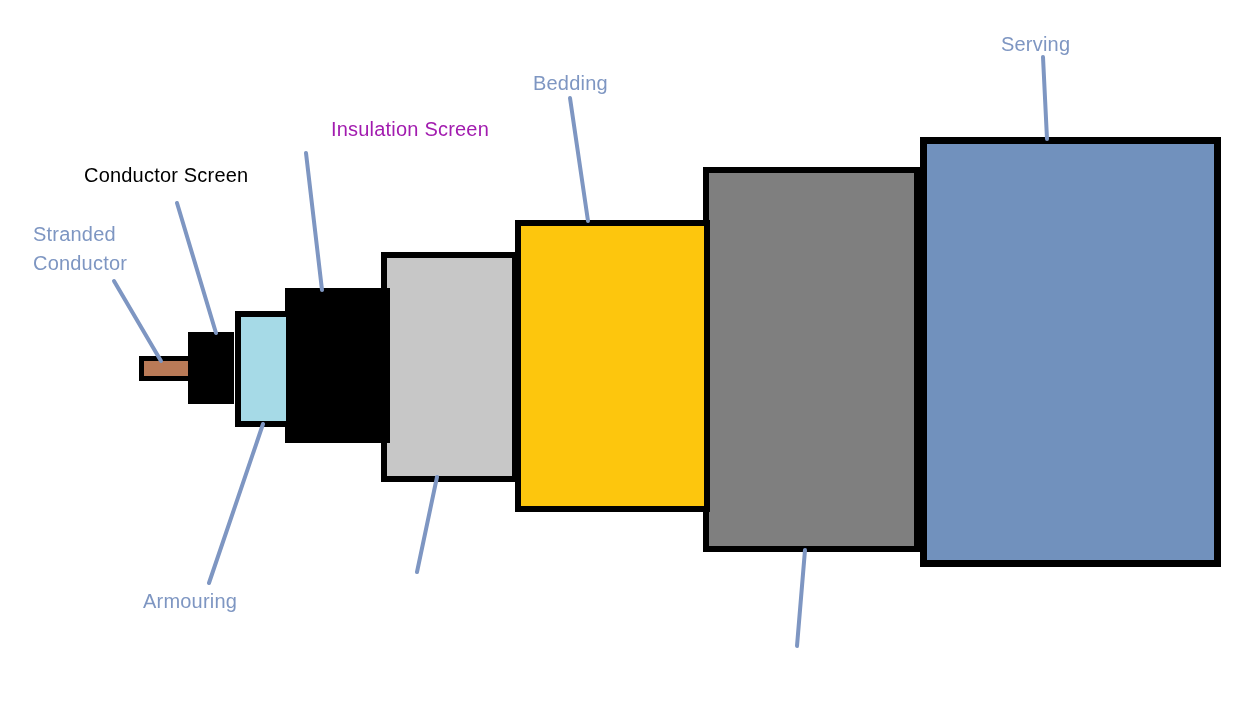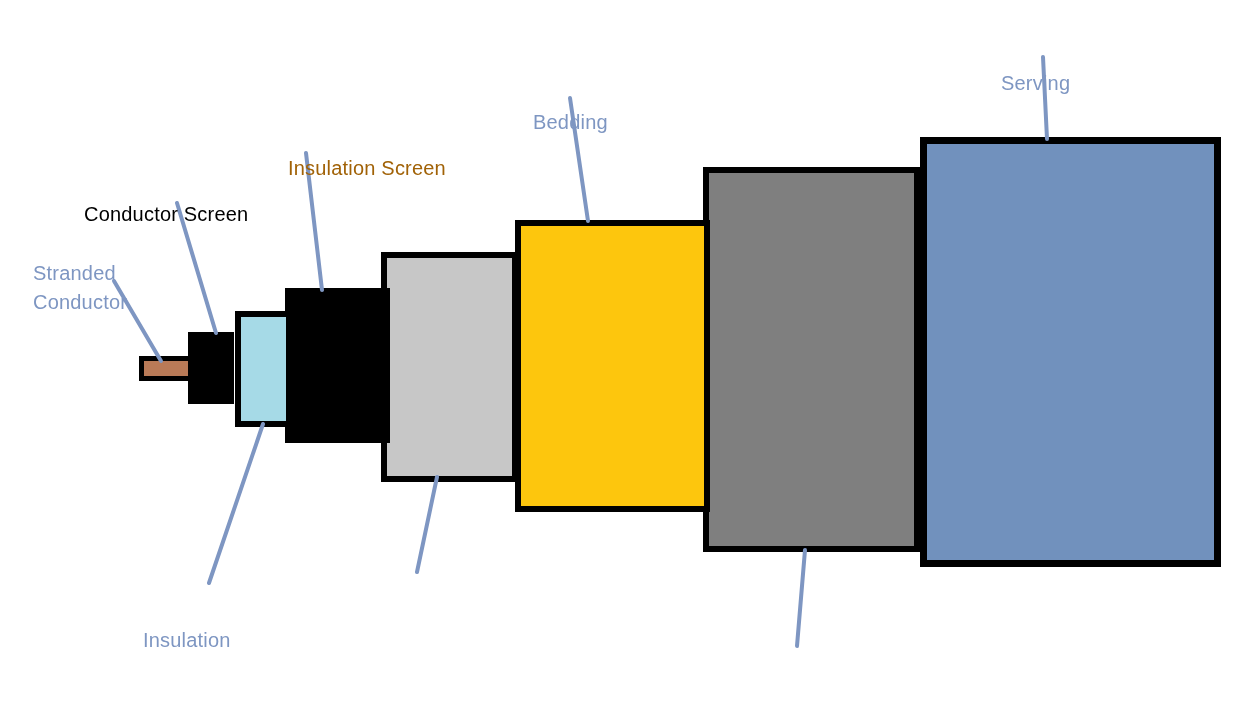--- a/index.html
+++ b/index.html
@@ -28,21 +28,20 @@
     position: absolute;
     box-sizing: border-box;
   }
   .layer-label {
     position: absolute;
     z-index: 30;
     font-size: 20px;
     line-height: 29px;
     letter-spacing: 0.2px;
     white-space: normal;
-    margin-top: 39px;
   }
 </style>
 </head>
 <body>
 
 <div class="stage" style="background: rgb(255, 255, 255);">
   <svg class="lines" viewBox="0 0 1248 714" xmlns="http://www.w3.org/2000/svg">
       <line x1="114" y1="281" x2="161" y2="361" stroke="#7E96C2" stroke-width="4" stroke-linecap="round"></line>
       <line x1="177" y1="203" x2="216" y2="333" stroke="#7E96C2" stroke-width="4" stroke-linecap="round"></line>
       <line x1="263" y1="424" x2="209" y2="583" stroke="#7E96C2" stroke-width="4" stroke-linecap="round"></line>
@@ -50,22 +49,22 @@
       <line x1="437" y1="477" x2="417" y2="572" stroke="#7E96C2" stroke-width="4" stroke-linecap="round"></line>
       <line x1="570" y1="98" x2="588" y2="221" stroke="#7E96C2" stroke-width="4" stroke-linecap="round"></line>
       <line x1="805" y1="550" x2="797" y2="646" stroke="#7E96C2" stroke-width="4" stroke-linecap="round"></line>
       <line x1="1043" y1="57" x2="1047" y2="139" stroke="#7E96C2" stroke-width="4" stroke-linecap="round"></line>
     </svg>
 <div class="layer-block" style="left: 139px; top: 356px; width: 54px; height: 25px; background: rgb(185, 122, 87); z-index: 18; border: 5px solid rgb(0, 0, 0);"></div>
     <div class="layer-label" style="left: 33px; top: 220px; width: 118px; color: rgb(126, 150, 194);">Stranded Conductor</div>
     <div class="layer-block" style="left: 188px; top: 332px; width: 46px; height: 72px; background: rgb(0, 0, 0); z-index: 17;"></div>
     <div class="layer-label" style="left: 84px; top: 161px; width: 220px; color: #000000;">Conductor Screen</div>
     <div class="layer-block" style="left: 235px; top: 311px; width: 57px; height: 116px; background: rgb(166, 218, 231); z-index: 16; border: 6px solid rgb(0, 0, 0);"></div>
-    <div class="layer-label" style="left: 143px; top: 587px; width: 160px; color: rgb(126, 150, 194);">Insulation</div>
+    <div class="layer-label" style="left: 143px; top: 587px; width: 160px; color: rgb(126, 150, 194);">Armouring</div>
     <div class="layer-block" style="left: 285px; top: 288px; width: 105px; height: 155px; background: rgb(0, 0, 0); z-index: 15;"></div>
-    <div class="layer-label" style="left: 288px; top: 115px; width: 220px; color: #a16207;">Insulation Screen</div>
+    <div class="layer-label" style="left: 300px; top: 115px; width: 220px; color: #a21caf; text-align: center;">Insulation Screen</div>
     <div class="layer-block" style="left: 381px; top: 252px; width: 137px; height: 230px; background: rgb(199, 199, 199); z-index: 14; border: 6px solid rgb(0, 0, 0);"></div>
     <div class="layer-block" style="left: 515px; top: 220px; width: 195px; height: 292px; background: rgb(253, 198, 13); z-index: 13; border: 6px solid rgb(0, 0, 0);"></div>
     <div class="layer-label" style="left: 533px; top: 69px; width: 140px; color: rgb(126, 150, 194);">Bedding</div>
     <div class="layer-block" style="left: 703px; top: 167px; width: 217px; height: 385px; background: rgb(127, 127, 127); z-index: 12; border: 6px solid rgb(0, 0, 0);"></div>
     <div class="layer-block" style="left: 920px; top: 137px; width: 301px; height: 430px; background: rgb(113, 145, 189); z-index: 11; border: 7px solid rgb(0, 0, 0);"></div>
     <div class="layer-label" style="left: 1001px; top: 30px; width: 120px; color: rgb(126, 150, 194);">Serving</div>
   </div>
 
 </body></html>

